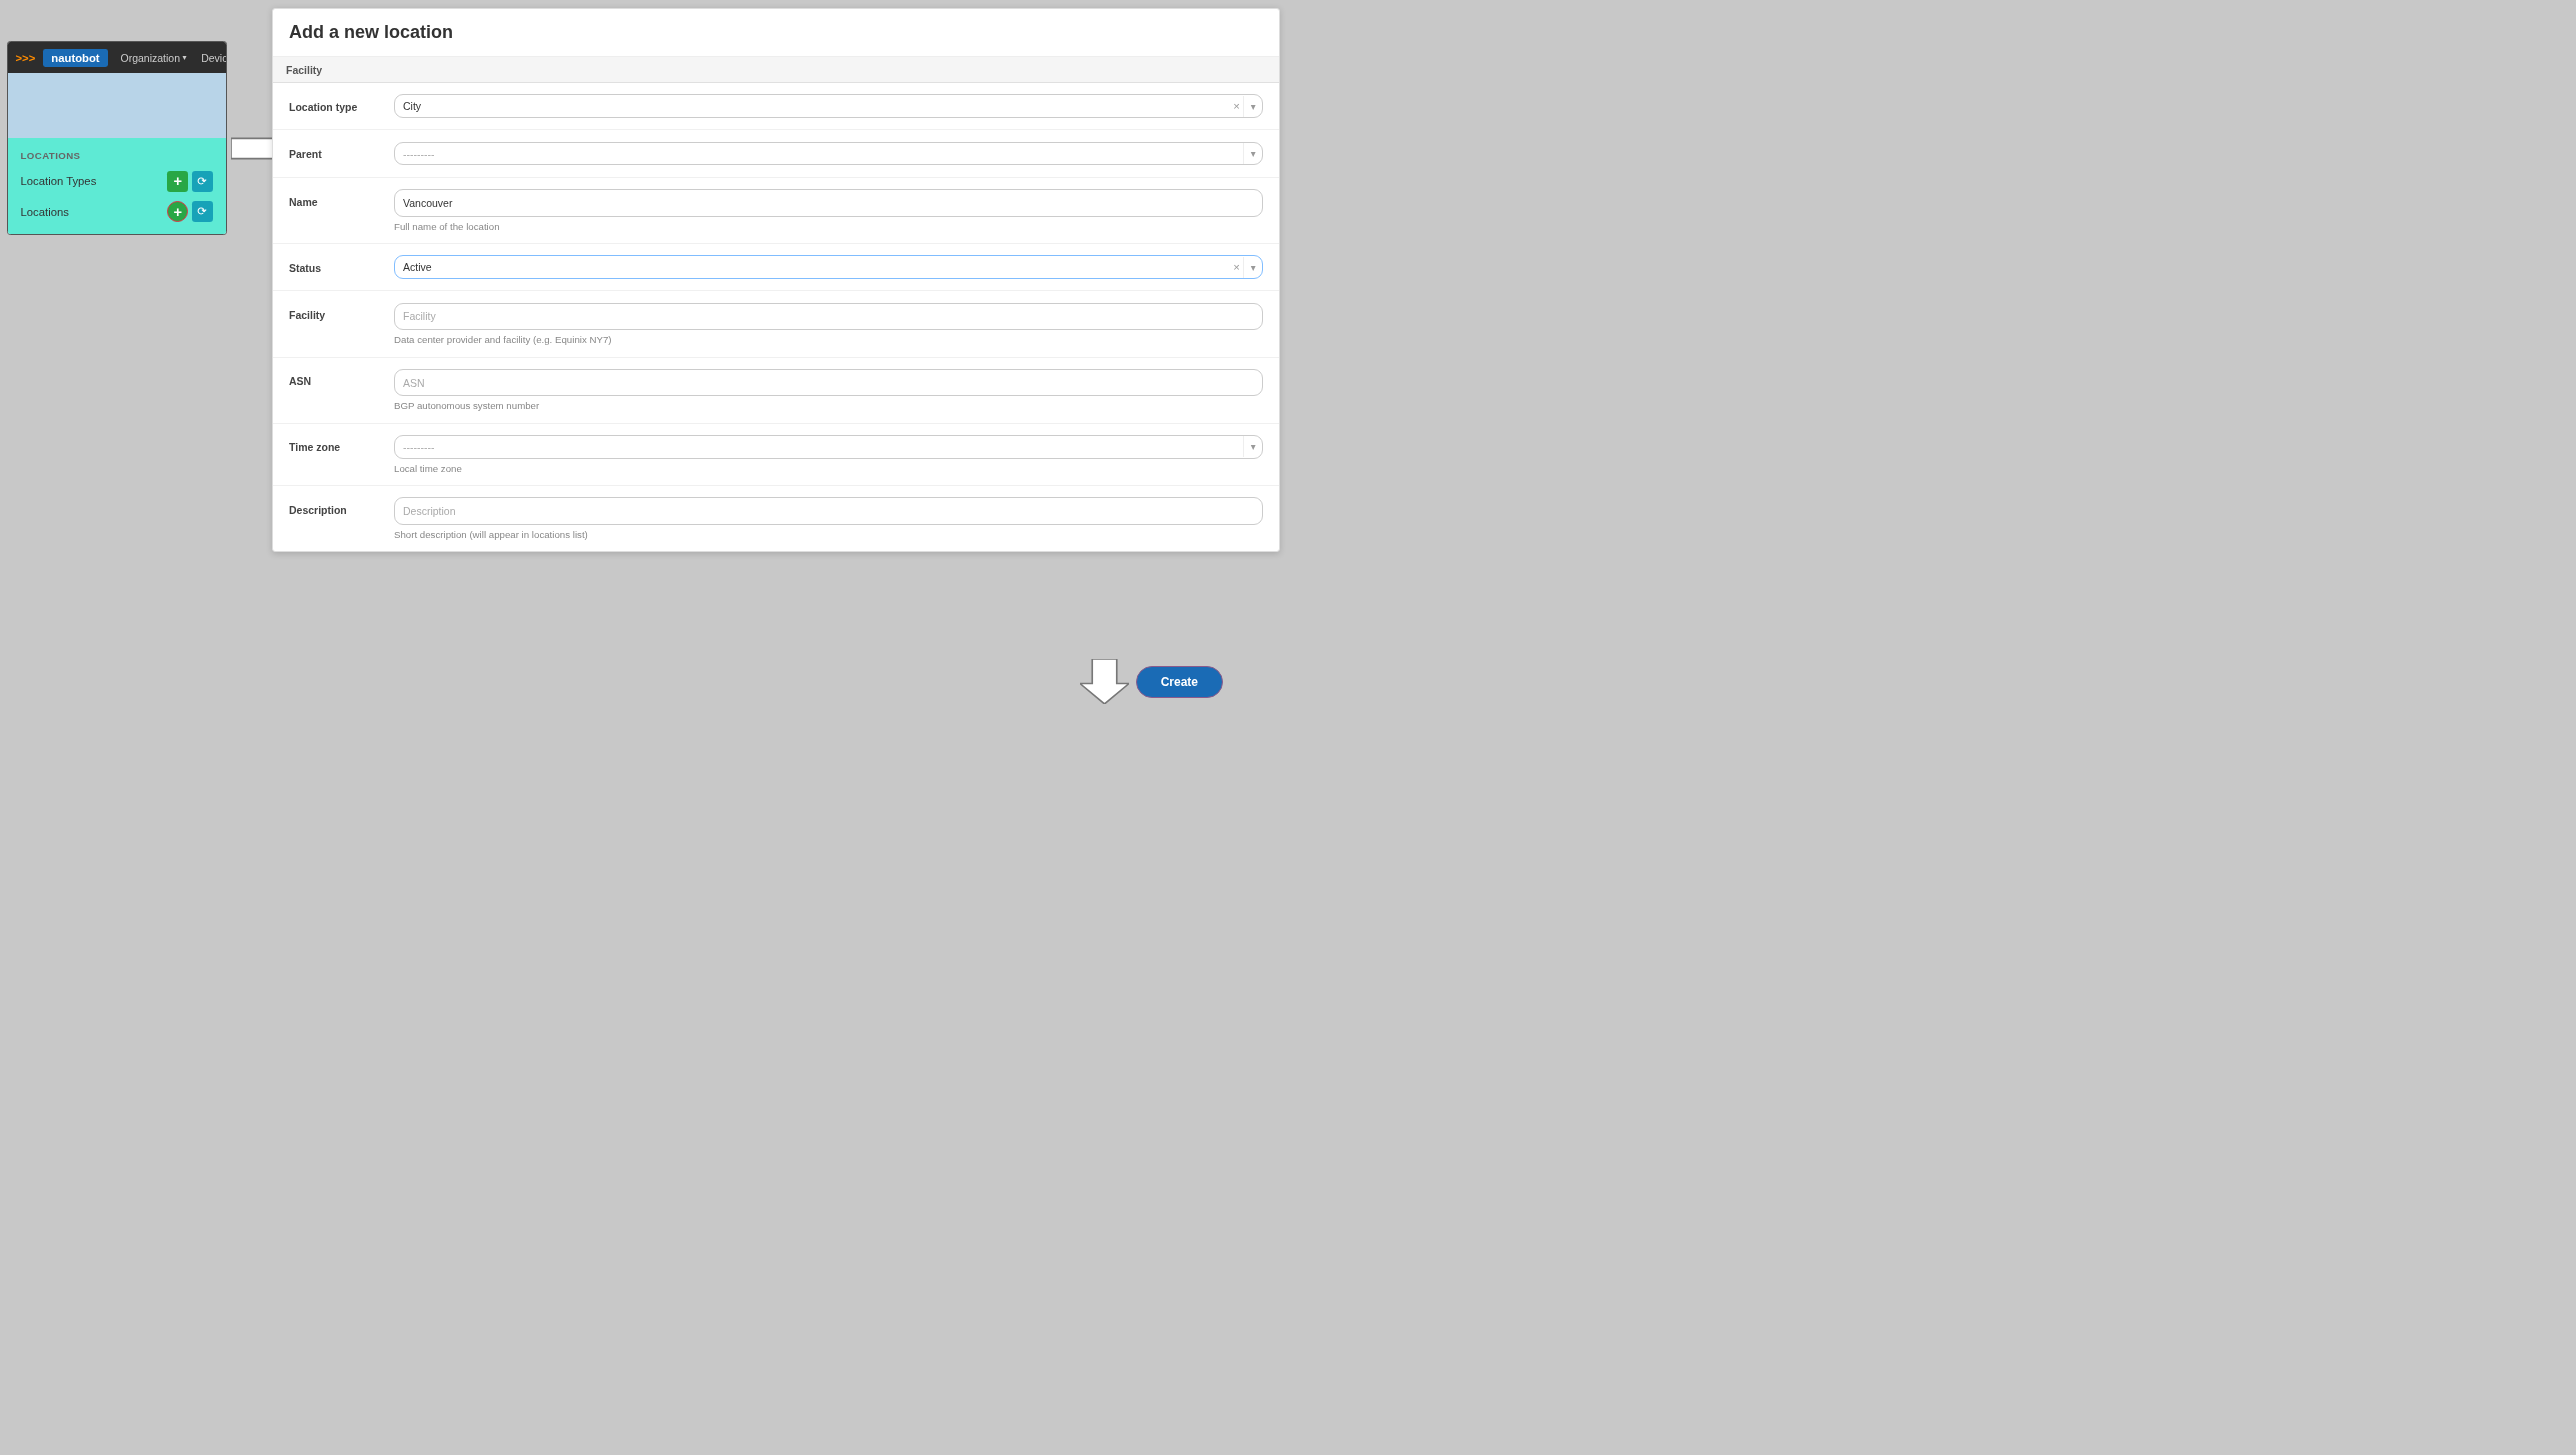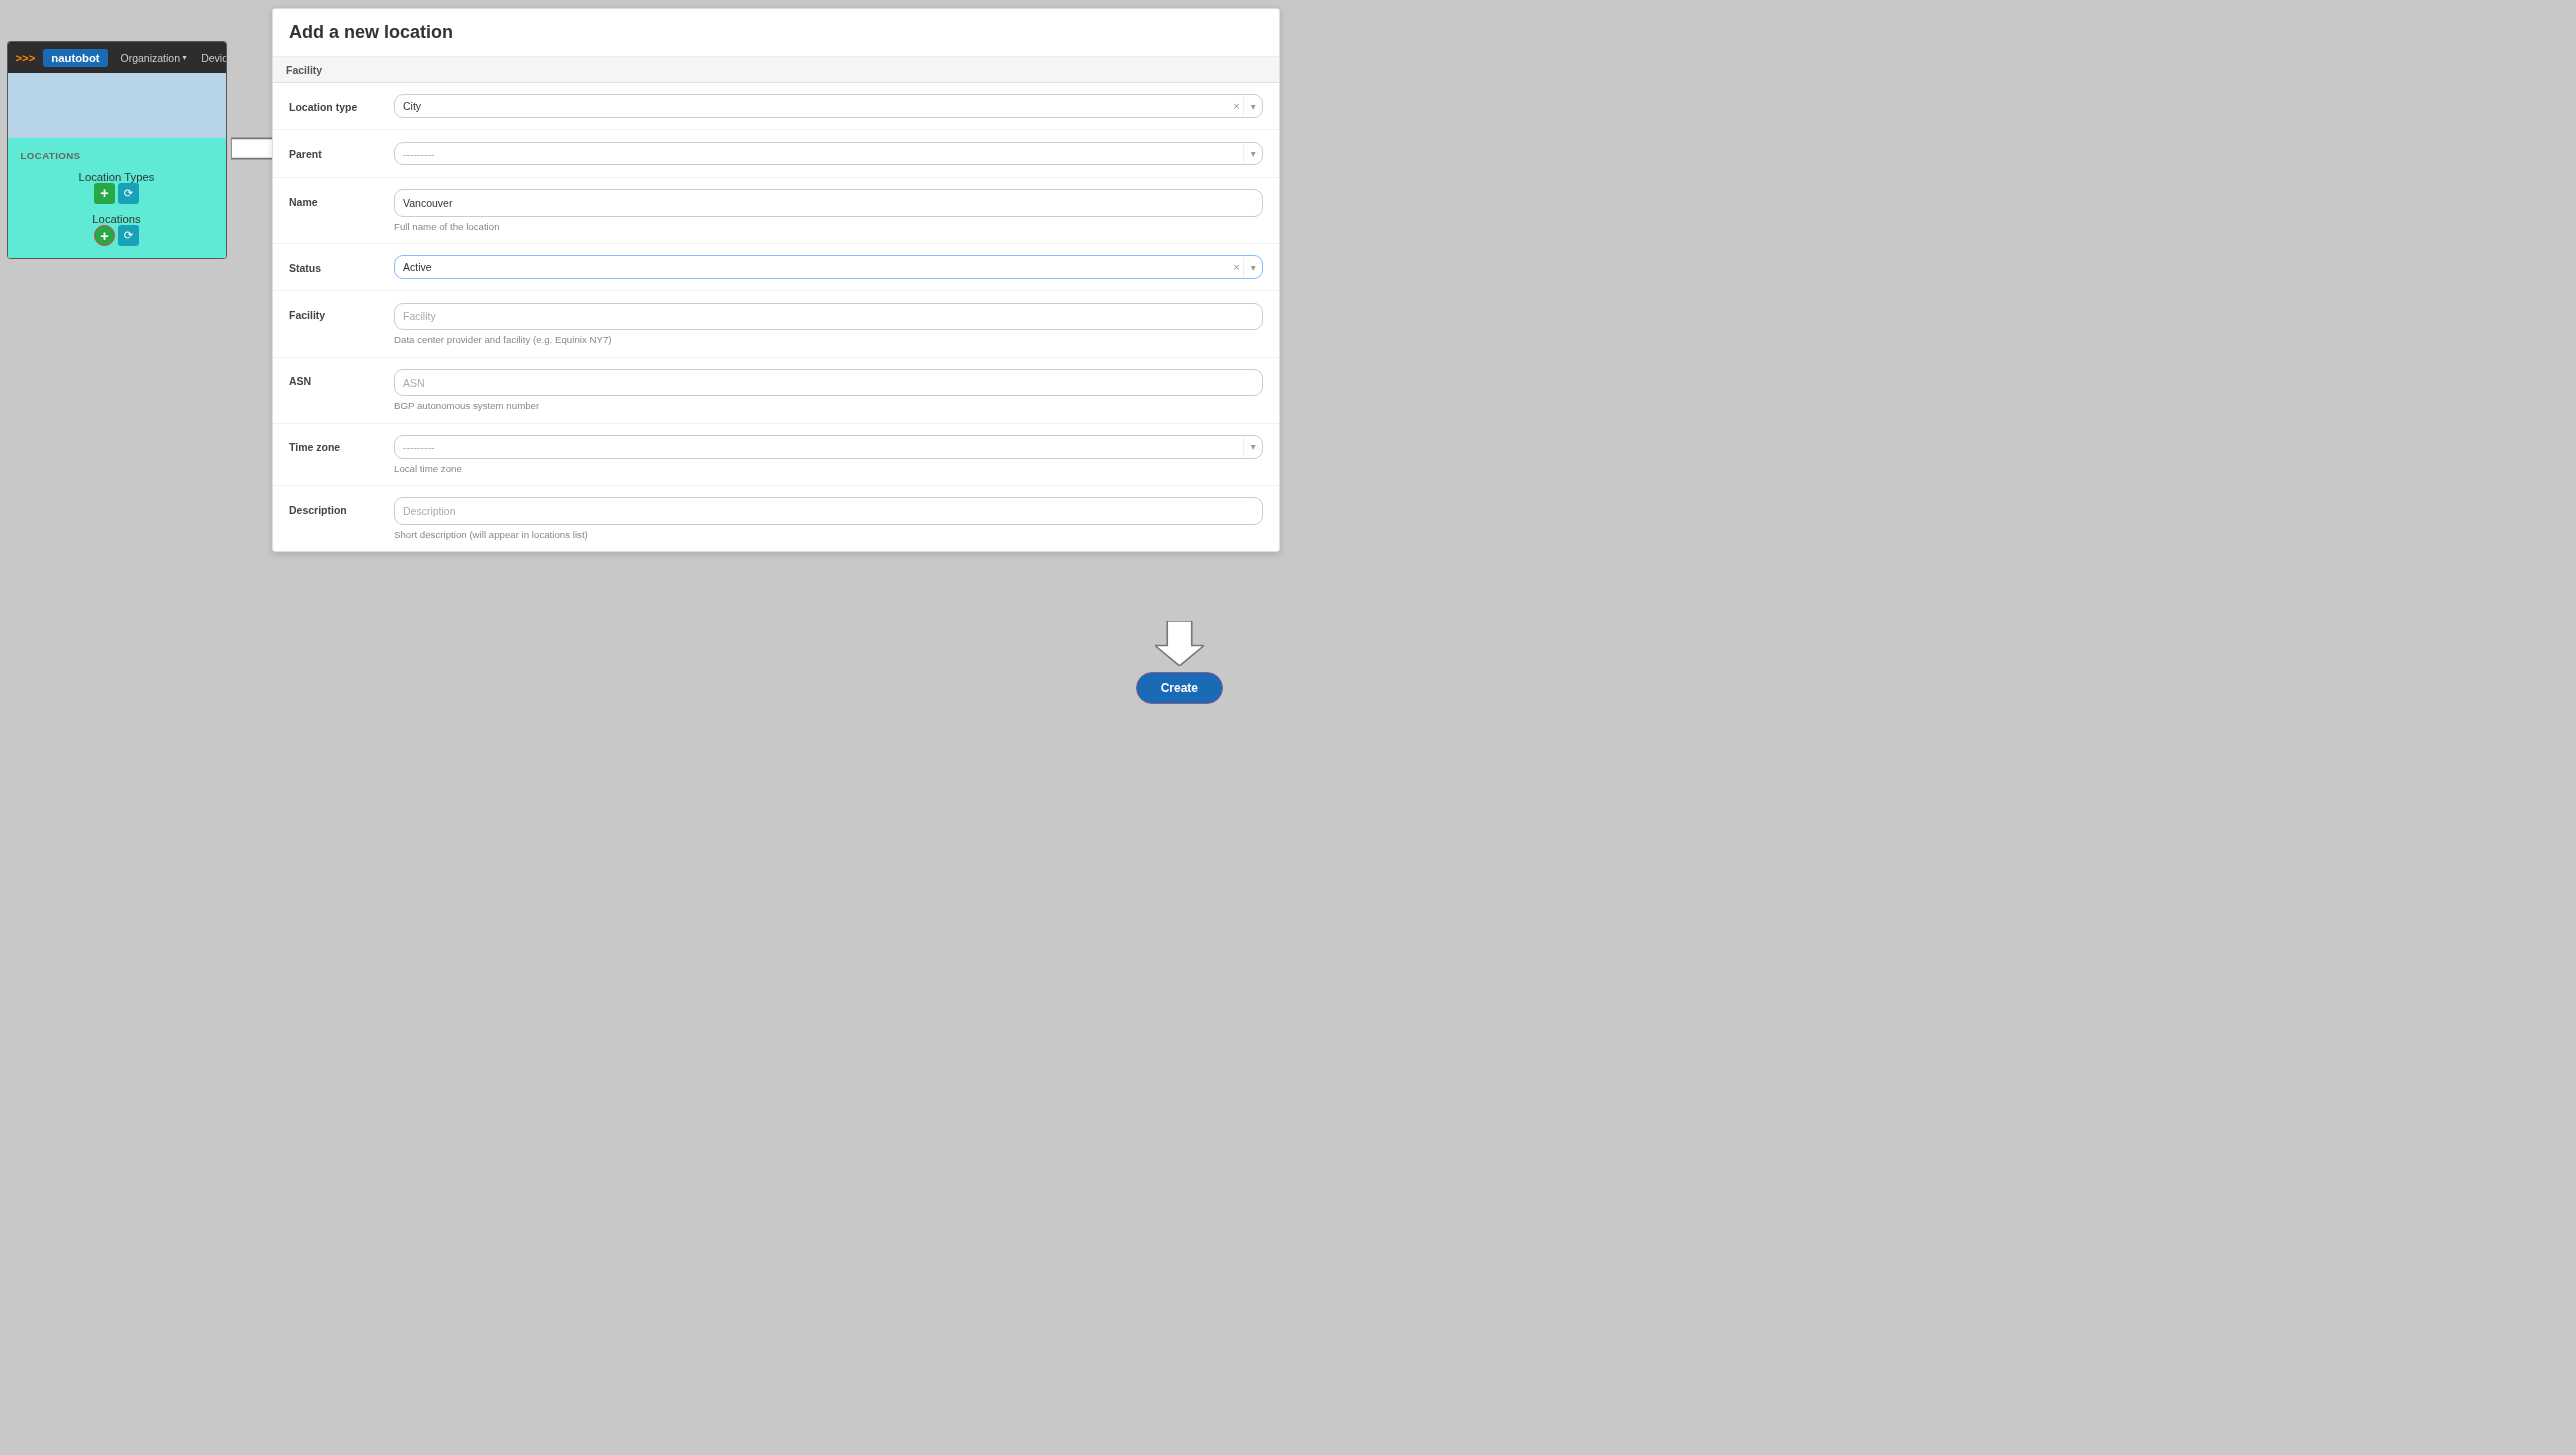--- a/index.html
+++ b/index.html
@@ -83,21 +83,20 @@
       text-transform: uppercase;
       letter-spacing: 0.4px;
     }
 
     .dropdown-item {
       display: flex;
       align-items: center;
       justify-content: space-between;
       padding: 4.9px 13px;
       cursor: pointer;
-      flex-direction: column;
     }
 
     .dropdown-item-label {
       font-size: 11.3px;
       color: #333;
     }
 
     .dropdown-actions {
       display: flex;
       gap: 3.2px;
@@ -263,21 +262,21 @@
     input.placeholder-style::placeholder {
       color: #aaa;
     }
 
     
     .bottom-section {
       position: absolute;
       bottom: 24px;
       right: 65px;
       display: flex;
-      flex-direction: column;
+      flex-direction: row;
       align-items: center;
       gap: 6.5px;
     }
 
     .btn-create {
       background: #1a6bb5;
       color: white;
       border: 1.6px solid #8b5a8b;
       border-radius: 16px;
       padding: 8px 24px;

